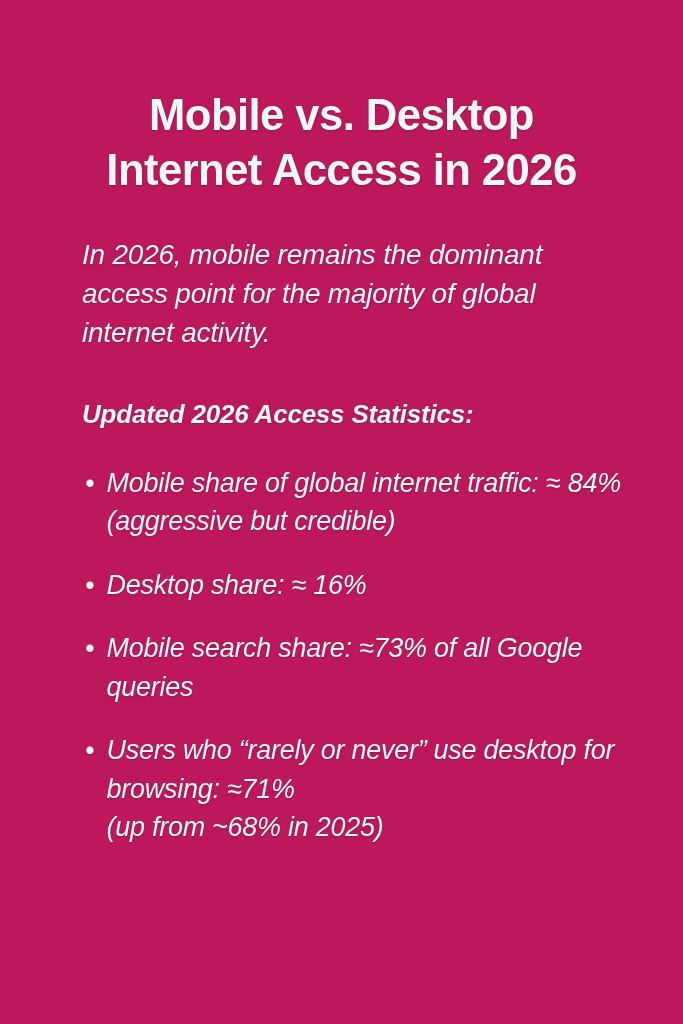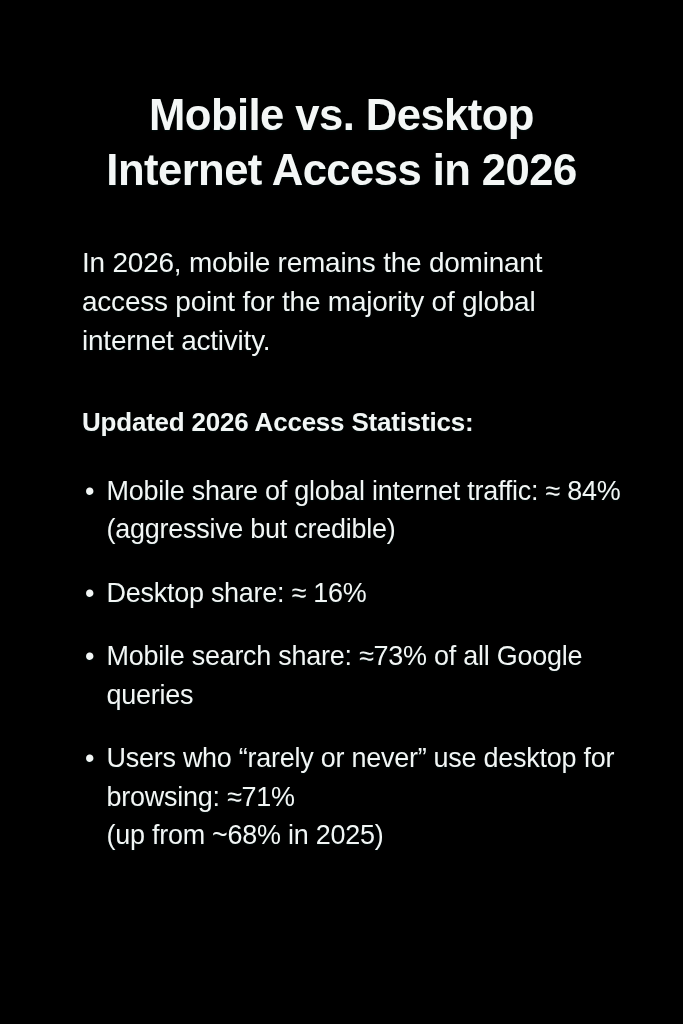--- a/index.html
+++ b/index.html
@@ -40,23 +40,24 @@
     text-shadow: 0 1px 2px rgba(0, 45, 45, 0.35);
     transform: scaleX(0.97);
     transform-origin: center top;
   }
   .title .t-line { display: block; white-space: nowrap; }
 
   
   .body-block {
     position: absolute;
     left: 82px;
-    top: 214px;
+    top: 206px;
     width: 556px;
     color: #f2f6f5;
+    font-style: italic;
   }
 
   .lede {
     font-size: 28.5px;
     line-height: 1.38;
     font-weight: 400;
     letter-spacing: -0.2px;
     text-shadow: 0 1px 2px rgba(0, 45, 45, 0.3);
     transform: scaleX(0.98);
     transform-origin: left top;
@@ -106,21 +107,21 @@
   }
 
   .bullet-text {
     display: block;
     white-space: pre-line;
   }
 </style>
 </head>
 <body style="background: rgb(23, 113, 114);">
 
-<div class="slide" style="background: #000000;">
+<div class="slide" style="background: #be185d;">
 
   <h1 class="title">
     <span class="t-line">Mobile vs. Desktop</span>
     <span class="t-line">Internet Access in 2026</span>
   </h1>
 
   <div class="body-block">
 
     <p class="lede">In 2026, mobile remains the dominant access point for the majority of global internet activity.</p>
 

